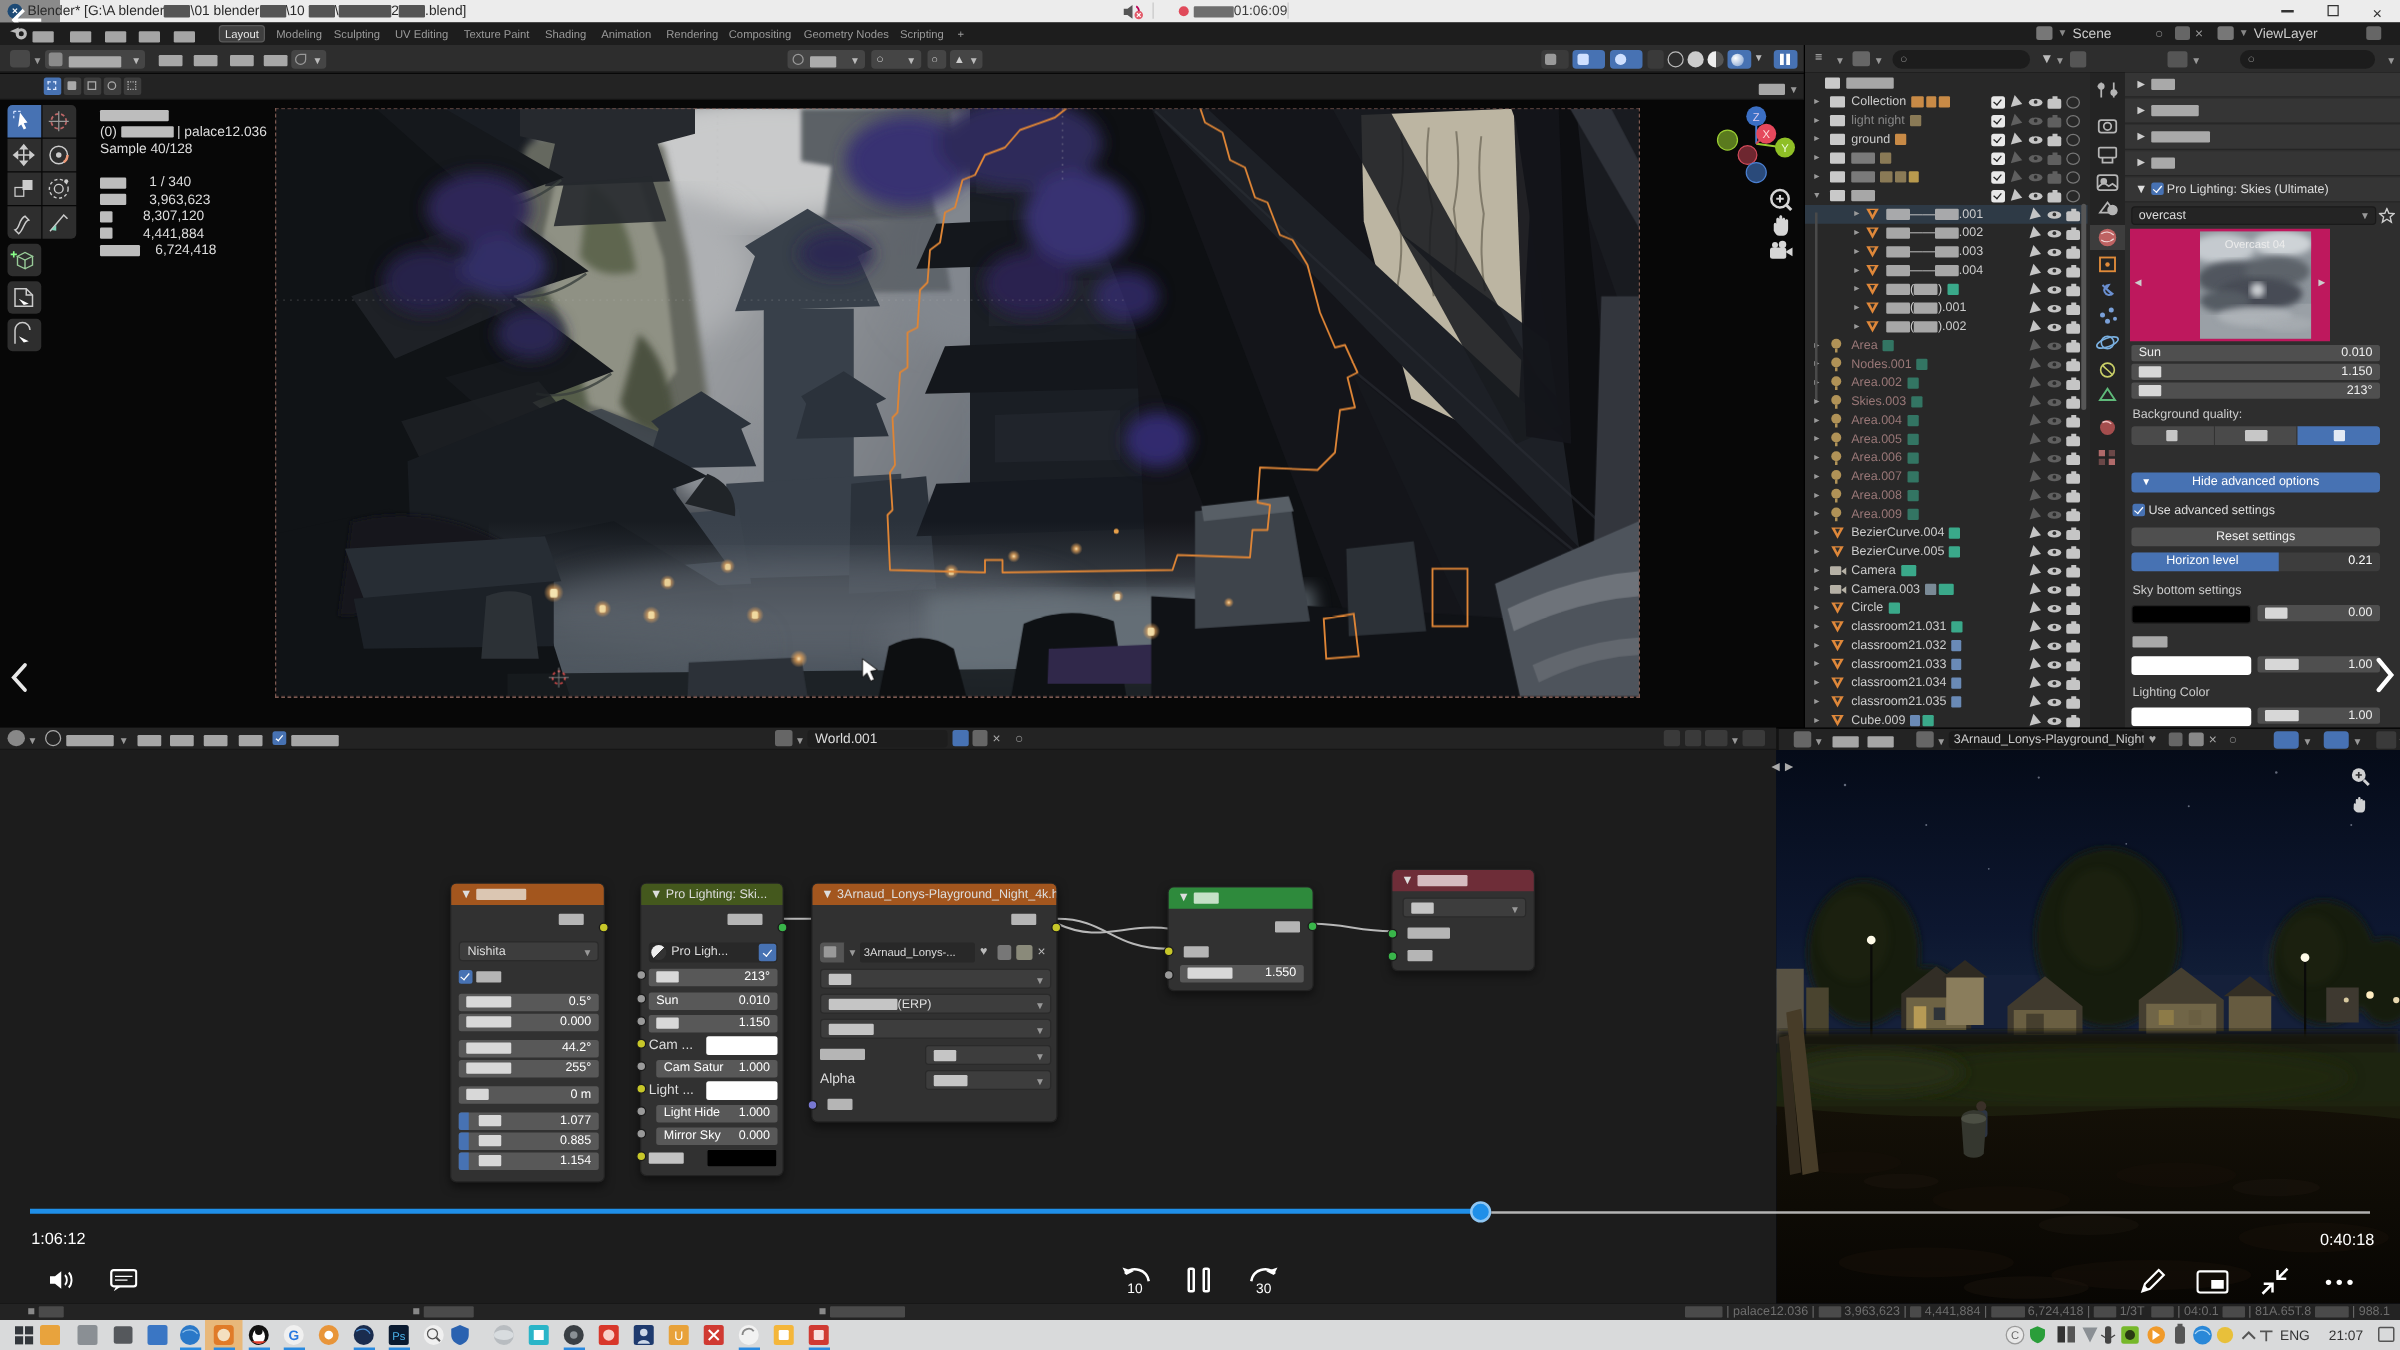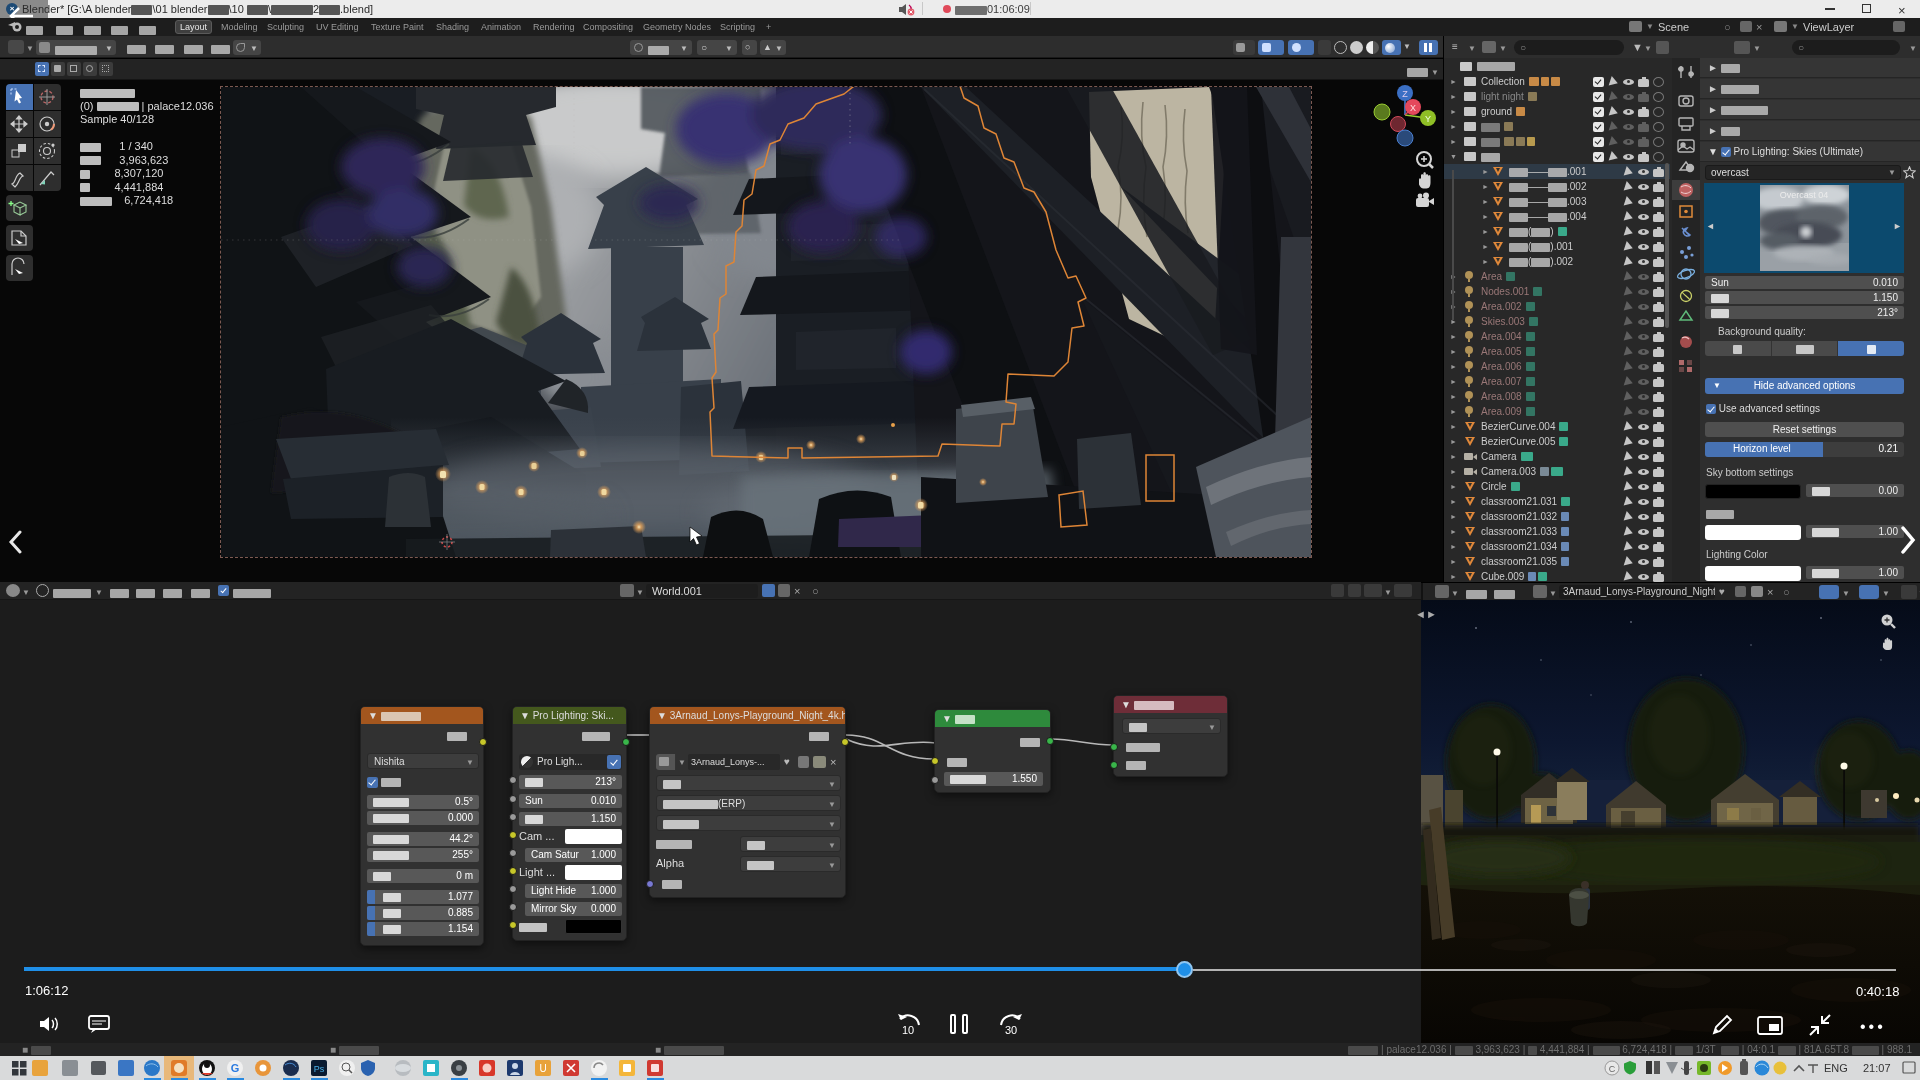--- a/index.html
+++ b/index.html
@@ -1383,21 +1383,21 @@
 <div class="ab" id="props" style="left:1700px;top:58px;width:220px;height:524px;background:#2e2e2e;font-size:10px;overflow:hidden">
   <div class="ph" style="top:0">► <i class="c" style="width:19px"></i></div>
   <div class="ph" style="top:21px">► <i class="c" style="width:38px"></i></div>
   <div class="ph" style="top:42px">► <i class="c" style="width:47px"></i></div>
   <div class="ph" style="top:63px">► <i class="c" style="width:19px"></i></div>
   <div class="ph" style="top:84px;color:#ddd">▼ <span class="chk" style="width:10px;height:10px"></span> Pro Lighting: Skies (Ultimate)</div>
   <div class="ab" style="left:5px;top:107px;width:196px;height:15px;background:#242424;border:1px solid #1a1a1a;border-radius:3px;color:#ddd;line-height:14px;padding:0 5px">overcast<span class="ab" style="right:4px;color:#999;font-size:8px">▼</span></div>
   <svg class="ab" style="left:203px;top:108px" width="13" height="13" viewBox="0 0 13 13">
       <path d="M6.5 0.8 L8.1 4.6 L12.3 4.9 L9.1 7.6 L10.1 11.7 L6.5 9.4 L2.9 11.7 L3.9 7.6 L0.7 4.9 L4.9 4.6 Z" fill="none" stroke="#ccc" stroke-width="1.1"></path>
     </svg>
-  <div class="ab" style="left:4px;top:125px;width:200px;height:90px;background:#0c4a6e">
+  <div class="ab" style="left:4px;top:125px;width:160px;height:90px;background:#be185d">
     <svg class="ab" style="left:56px;top:2px" width="89" height="86" viewBox="0 0 89 86">
       <defs>
           <filter id="tb">
             <feGaussianBlur stdDeviation="2.5"></feGaussianBlur>
           </filter>
         </defs>
       <rect width="89" height="86" fill="#8d949b"></rect>
       <rect y="58" width="89" height="28" fill="#9aa0a6"></rect>
       <ellipse cx="18" cy="14" rx="26" ry="12" fill="#c5cacf" filter="url(#tb)"></ellipse>
       <ellipse cx="66" cy="10" rx="24" ry="10" fill="#ced3d7" filter="url(#tb)"></ellipse>
@@ -1418,21 +1418,21 @@
       <span>0.010</span>
     </div>
   <div class="pf" style="top:233px">
       <span><i class="c" style="width:18px;background:#eee"></i></span>
       <span>1.150</span>
     </div>
   <div class="pf" style="top:248px">
       <span><i class="c" style="width:18px;background:#eee"></i></span>
       <span>213°</span>
     </div>
-  <div class="ab" style="left:18px;top:268px;color:#ccc">Background quality:</div>
+  <div class="ab" style="left:6px;top:268px;color:#ccc">Background quality:</div>
   <div class="ab" style="left:5px;top:283px;width:199px;height:15px;display:flex">
     <div style="flex:1;background:#4a4a4a;border-radius:3px 0 0 3px;border-right:1px solid #333;text-align:center;line-height:15px;color:#ddd"><i class="c" style="width:9px;background:#ddd"></i></div>
     <div style="flex:1;background:#4a4a4a;border-right:1px solid #333;text-align:center;line-height:15px;color:#ddd"><i class="c" style="width:18px;background:#ddd"></i></div>
     <div style="flex:1;background:#4772b3;border-radius:0 3px 3px 0;text-align:center;line-height:15px;color:#fff"><i class="c" style="width:9px;background:#fff"></i></div>
   </div>
   <div class="ab" style="left:5px;top:320px;width:199px;height:16px;background:#4772b3;border-radius:3px;color:#fff;text-align:center;line-height:16px">Hide advanced options<span class="ab" style="left:8px;top:0;font-size:8px">▼</span></div>
   <div class="ab" style="left:6px;top:345px;color:#ddd"><span class="chk" style="width:10px;height:10px"></span> Use advanced settings</div>
   <div class="ab" style="left:5px;top:364px;width:199px;height:15px;background:#4f4f4f;border-radius:3px;color:#eee;text-align:center;line-height:15px">Reset settings</div>
   <div class="ab" style="left:5px;top:384px;width:199px;height:15px;background:#3d3d3d;border-radius:3px;color:#fff">
     <div class="ab" style="left:0;top:0;width:118px;height:15px;background:#4772b3;border-radius:3px 0 0 3px"></div>

